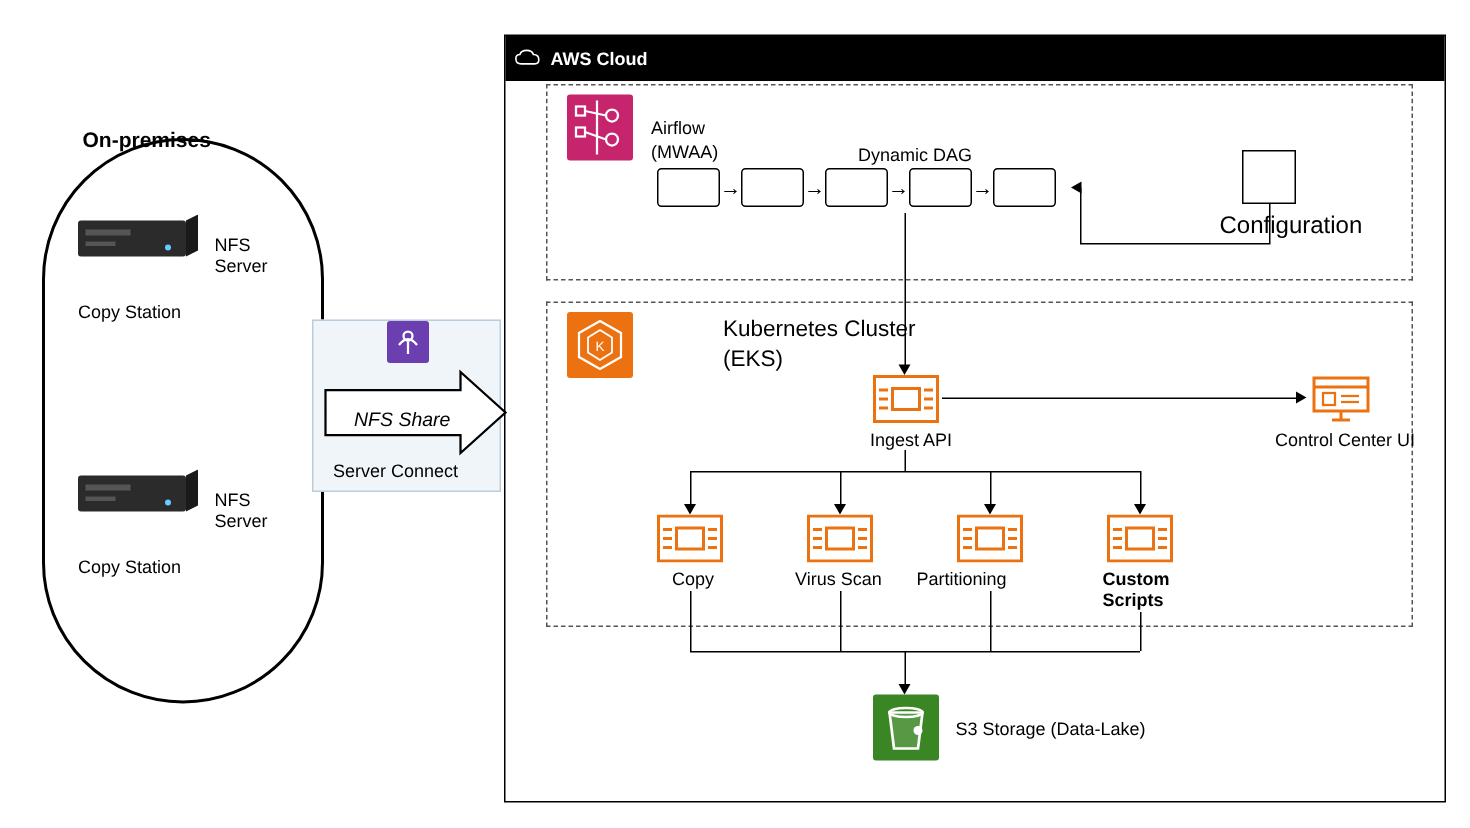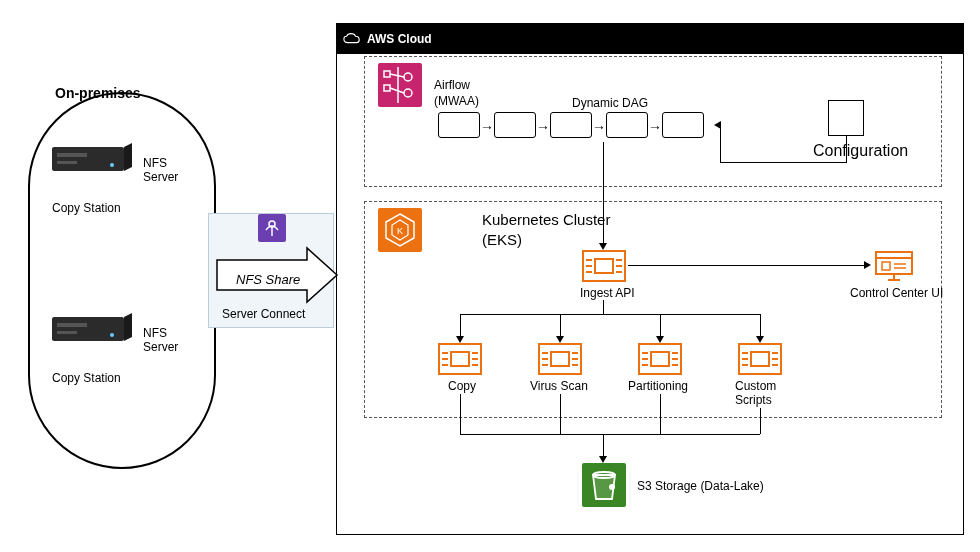--- a/index.html
+++ b/index.html
@@ -50,21 +50,21 @@
 .container-icon svg { width: 100%; height: 100%; }
 .ingest-api-icon { left: 582px; top: 250px; }
 .ingest-api-label { position: absolute; left: 580px; top: 286px; font-size: 12px; }
 .cc-ui-icon { left: 872px; top: 250px; }
 .cc-ui-label { position: absolute; left: 850px; top: 286px; font-size: 12px; }
 .copy-icon { left: 438px; top: 343px; }
 .copy-label { position: absolute; left: 448px; top: 379px; font-size: 12px; }
 .virus-icon { left: 538px; top: 343px; }
 .virus-label { position: absolute; left: 530px; top: 379px; font-size: 12px; }
 .part-icon { left: 638px; top: 343px; }
-.part-label { position: absolute; left: 628px; top: 379px; font-size: 12px; }
+.part-label { position: absolute; left: 611px; top: 379px; font-size: 12px; }
 .custom-icon { left: 738px; top: 343px; }
 .custom-label { position: absolute; left: 735px; top: 379px; font-size: 12px; line-height: 1.2; }
 
 
 .s3-icon { position: absolute; left: 582px; top: 463px; width: 44px; height: 44px; background: #3b8624; border-radius: 2px; }
 .s3-label { position: absolute; left: 637px; top: 479px; font-size: 12px; text-align: center; }
 
 
 .line { position: absolute; background: #000; }
 .line-h { height: 1px; }
@@ -240,21 +240,21 @@
   <div class="container-icon custom-icon"><svg viewBox="0 0 44 32">
         <rect x="1" y="1" width="42" height="30" fill="none" stroke="#ec7211" stroke-width="2"></rect>
         <rect x="13" y="9" width="18" height="14" fill="none" stroke="#ec7211" stroke-width="2"></rect>
         <line x1="4" y1="10" x2="10" y2="10" stroke="#ec7211" stroke-width="2"></line>
         <line x1="4" y1="16" x2="10" y2="16" stroke="#ec7211" stroke-width="2"></line>
         <line x1="4" y1="22" x2="10" y2="22" stroke="#ec7211" stroke-width="2"></line>
         <line x1="34" y1="10" x2="40" y2="10" stroke="#ec7211" stroke-width="2"></line>
         <line x1="34" y1="16" x2="40" y2="16" stroke="#ec7211" stroke-width="2"></line>
         <line x1="34" y1="22" x2="40" y2="22" stroke="#ec7211" stroke-width="2"></line>
       </svg></div>
-  <div class="custom-label" style="white-space:pre;">Custom
+  <div class="custom-label" style="white-space:pre;font-weight:bold;">Custom
 Scripts</div>
 
   <div class="line line-h" style="left:628px;top:265px;width:238px;"></div>
   <div class="arrowhead-r" style="left:864px;top:261px;"></div>
 
   <div class="line line-v" style="left:603px;top:300px;height:14px;"></div>
   <div class="line line-h" style="left:460px;top:314px;width:300px;"></div>
   <div class="line line-v" style="left:460px;top:314px;height:24px;"></div>
   <div class="arrowhead" style="left:456px;top:336px;"></div>
   <div class="line line-v" style="left:560px;top:314px;height:24px;"></div>

